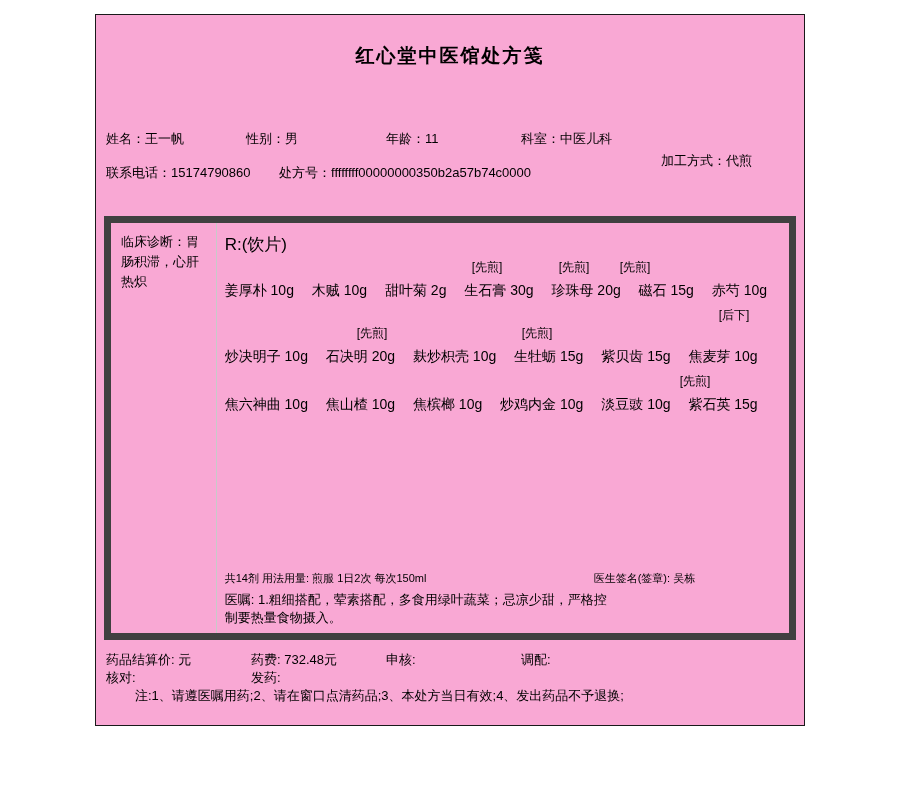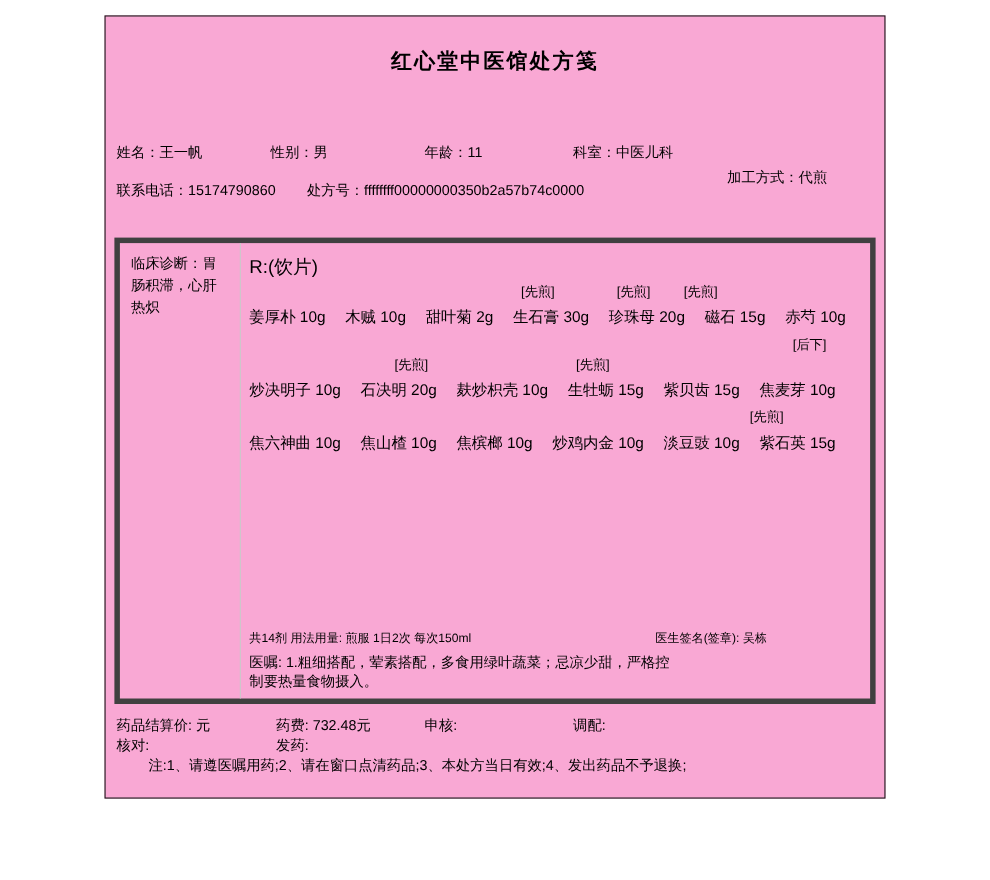--- a/index.html
+++ b/index.html
@@ -8,21 +8,21 @@
   .canvas { position:relative; width:900px; height:800px; background:#fff; overflow:hidden; }
   .page { position:absolute; left:95px; top:14px; width:710px; height:712px;
     border:1px solid #1a1a1a; background:#f9a8d4; }
   .title { position:absolute; top:28px; left:0; width:100%; text-align:center;
     font-size:19px; font-weight:bold; letter-spacing:2px; }
   .abs { position:absolute; font-size:13px; white-space:nowrap; }
   .lbl { display:inline; }
   .val { display:inline; }
   
   .rx-table { position:absolute; left:8px; top:201px; width:692px; height:424px;
-    border:5px solid #404040; display:flex; }
+    border:7px solid #404040; display:flex; }
   .diag-cell { width:137px; border-right:1px solid #c9c9c9; padding:9px 14px 9px 10px;
     font-size:13px; line-height:1.55; word-break:break-all; }
   .rx-cell { flex:1; position:relative; padding:10px 8px 8px 8px; }
   .rx-header { font-size:17px; height:18px; }
   .grp { position:relative; }
   .grp-first { margin-top:6px; }
   .tag-row { position:relative; height:18px; font-size:12px; }
   .tag { position:absolute; top:2px; white-space:nowrap; }
   .herb-row { height:30px; line-height:30px; font-size:14px; white-space:nowrap; }
   .herb { margin-right:14px; }

